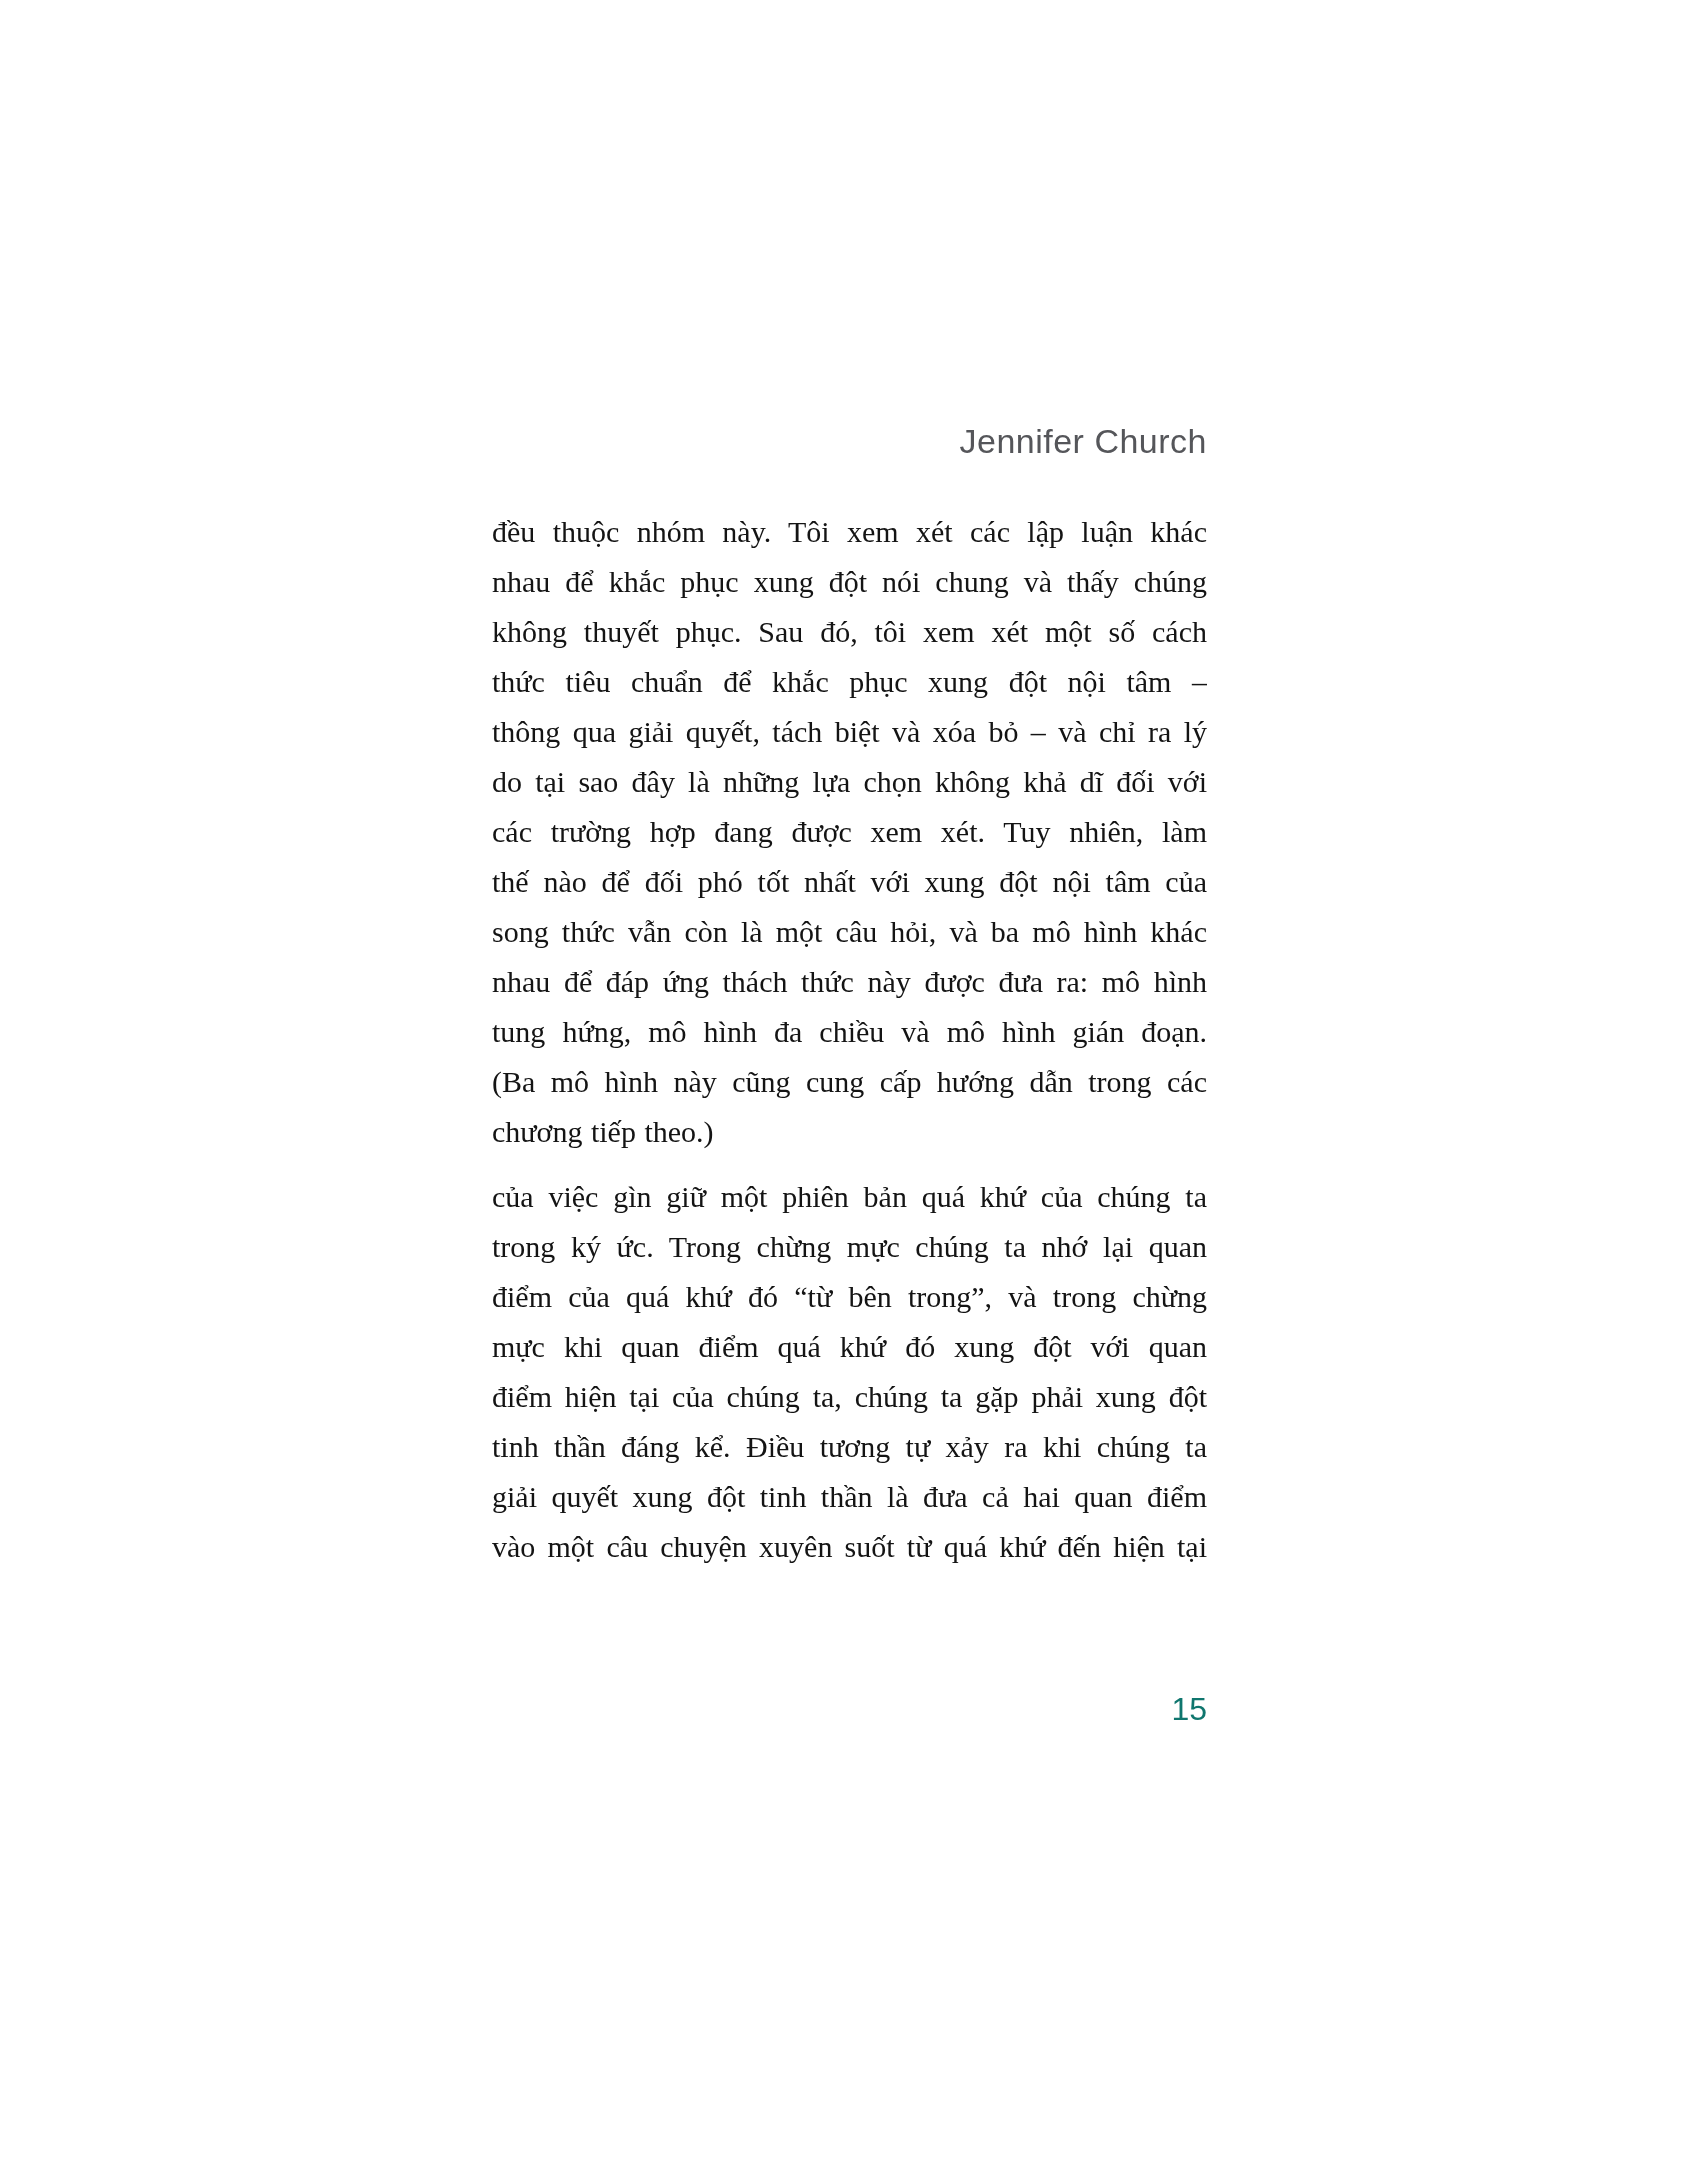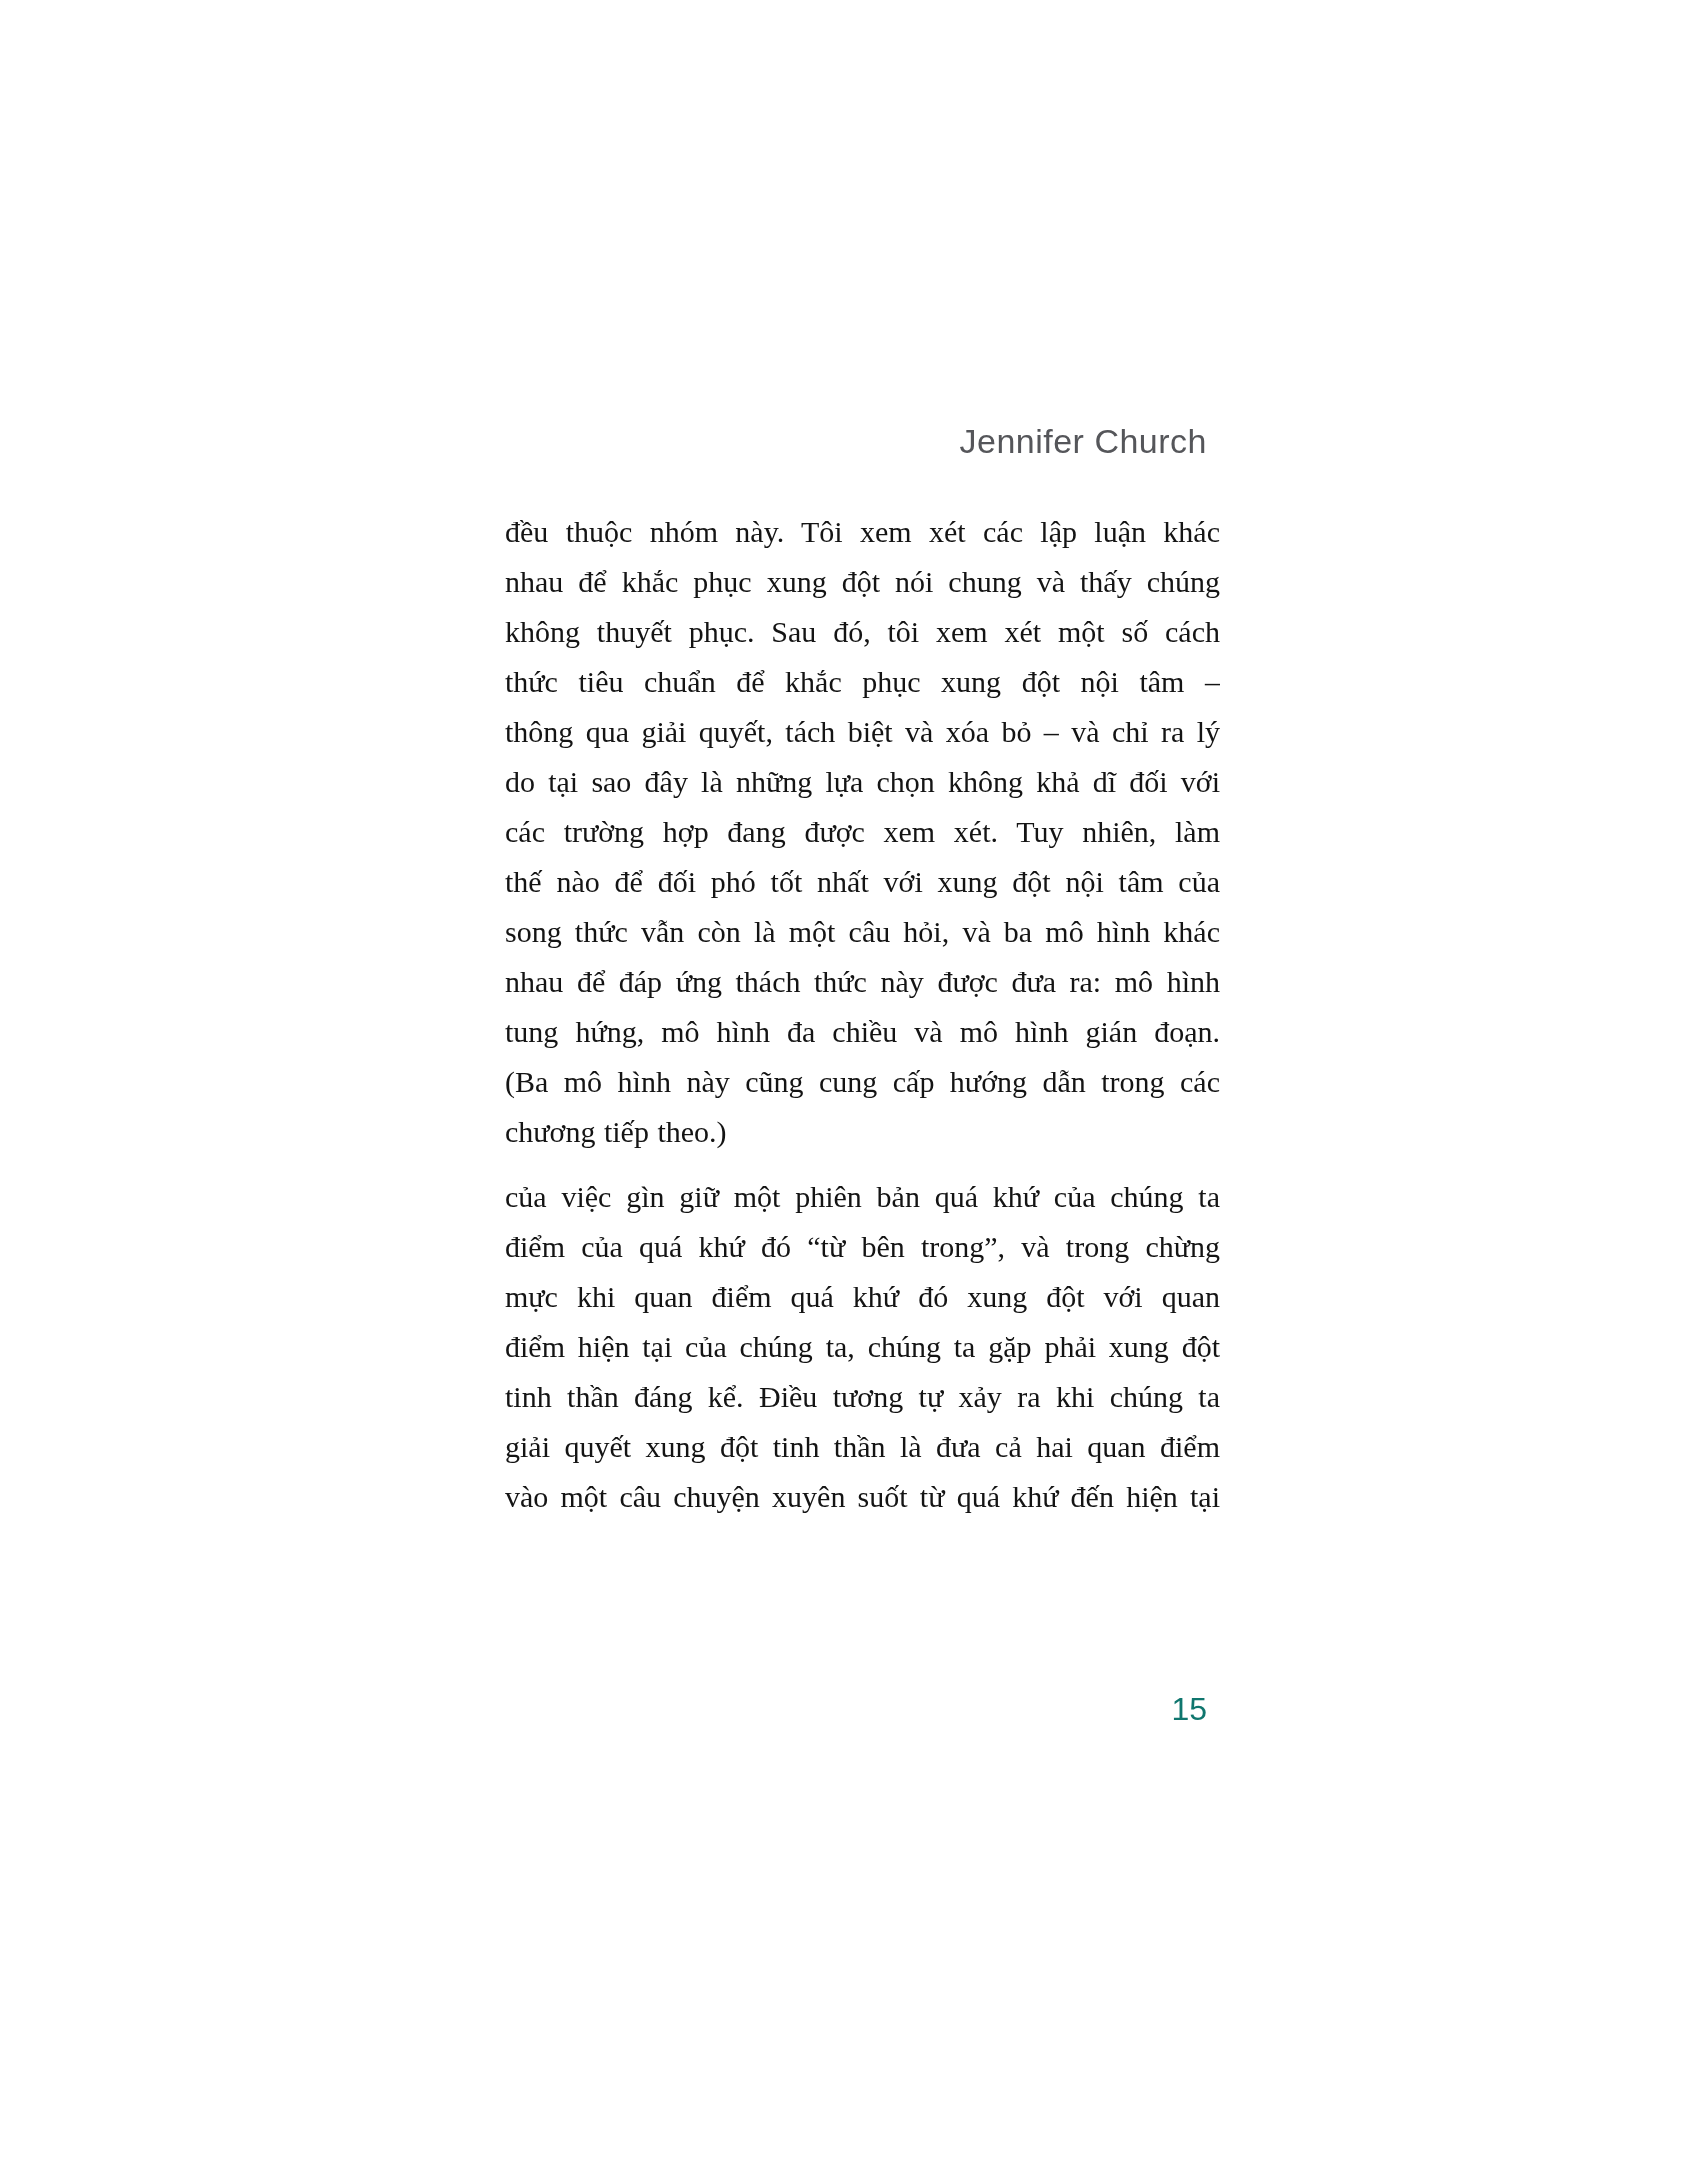--- a/index.html
+++ b/index.html
@@ -31,21 +31,20 @@
     line-height: 38px;
     color: #55565a;
     letter-spacing: 0.5px;
   }
   .text-block {
     position: absolute;
     left: 492px;
     top: 507px;
     width: 715px;
     color: #141414;
-    margin-left: 13px;
   }
   .para { margin: 0; padding: 0; }
   .para2 { margin-top: 15px; }
   .line {
     font-size: 30px;
     line-height: 50px;
     height: 50px;
     overflow: hidden;
     text-align: justify;
     text-align-last: justify;
@@ -89,20 +88,21 @@
       <div class="line">thế nào để đối phó tốt nhất với xung đột nội tâm của</div>
       <div class="line">song thức vẫn còn là một câu hỏi, và ba mô hình khác</div>
       <div class="line">nhau để đáp ứng thách thức này được đưa ra: mô hình</div>
       <div class="line">tung hứng, mô hình đa chiều và mô hình gián đoạn.</div>
       <div class="line">(Ba mô hình này cũng cung cấp hướng dẫn trong các</div>
       <div class="line line--flush">chương tiếp theo.)</div>
     </div>
 
     <div class="para para2">
       <div class="line">của việc gìn giữ một phiên bản quá khứ của chúng ta</div>
+      <div class="line">trong ký ức. Trong chừng mực chúng ta nhớ lại quan</div>
       <div class="line">điểm của quá khứ đó “từ bên trong”, và trong chừng</div>
       <div class="line">mực khi quan điểm quá khứ đó xung đột với quan</div>
       <div class="line">điểm hiện tại của chúng ta, chúng ta gặp phải xung đột</div>
       <div class="line">tinh thần đáng kể. Điều tương tự xảy ra khi chúng ta</div>
       <div class="line">giải quyết xung đột tinh thần là đưa cả hai quan điểm</div>
       <div class="line">vào một câu chuyện xuyên suốt từ quá khứ đến hiện tại</div>
     </div>
 
   </div>
 

